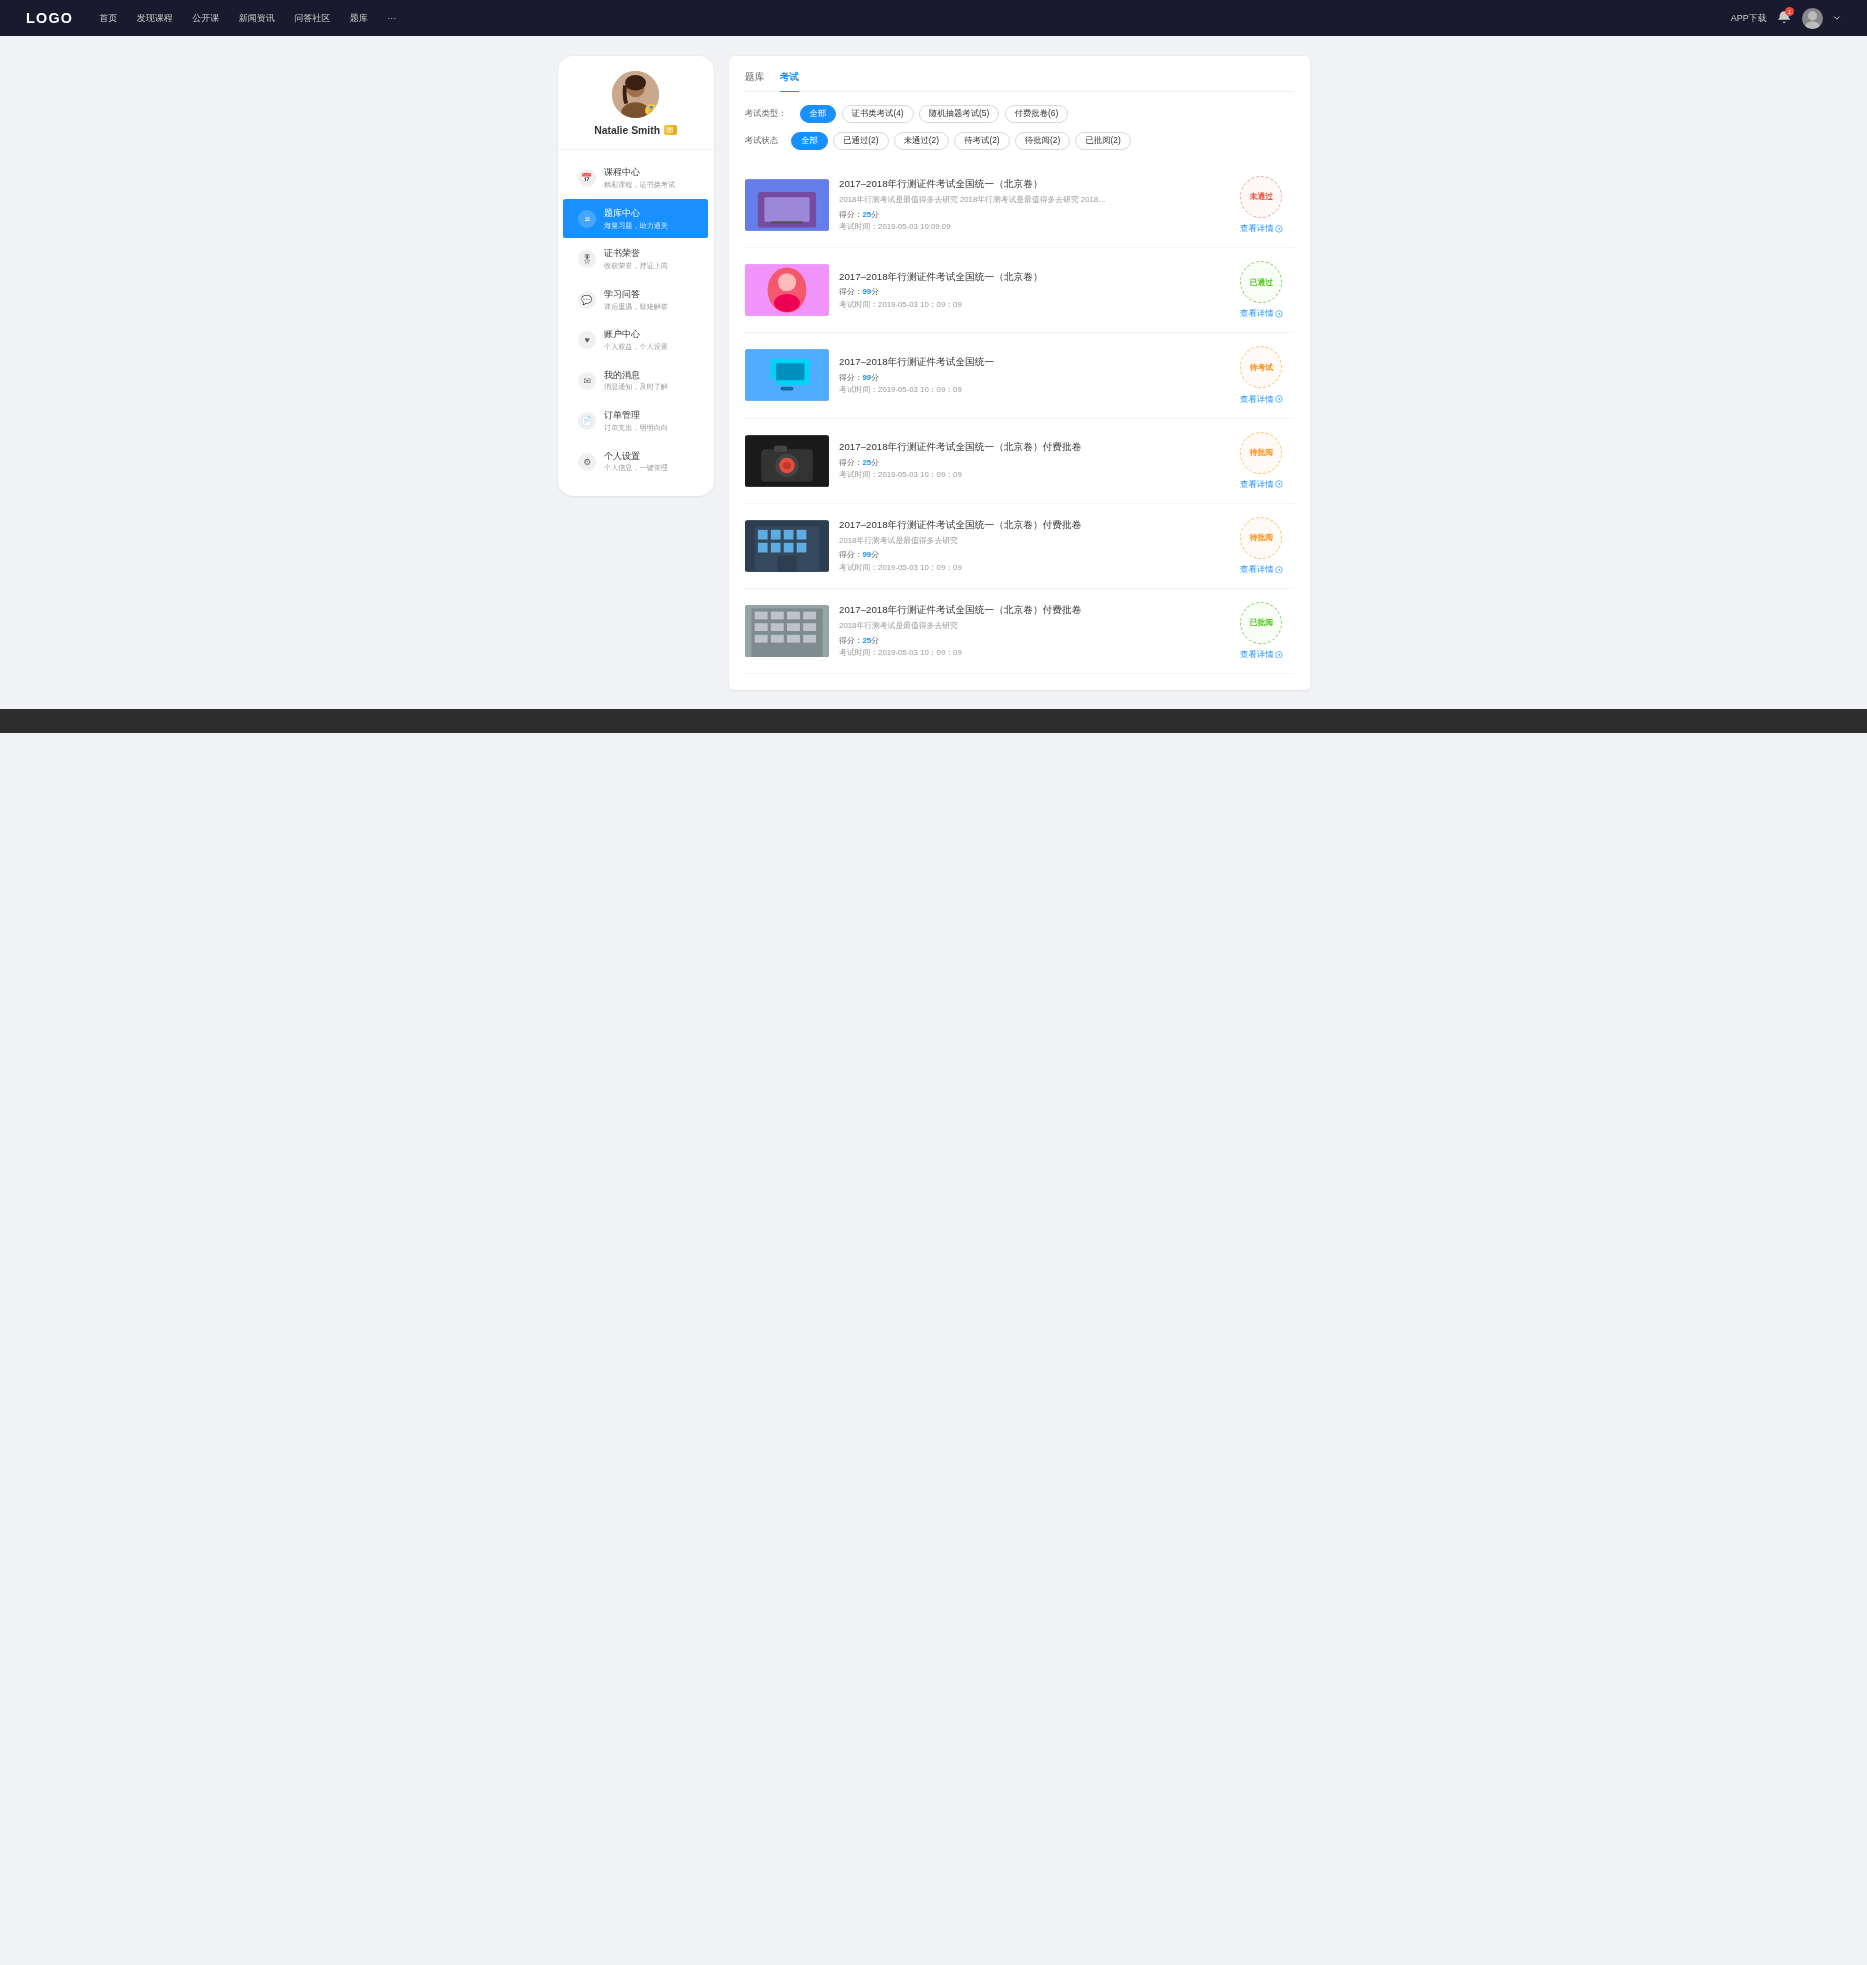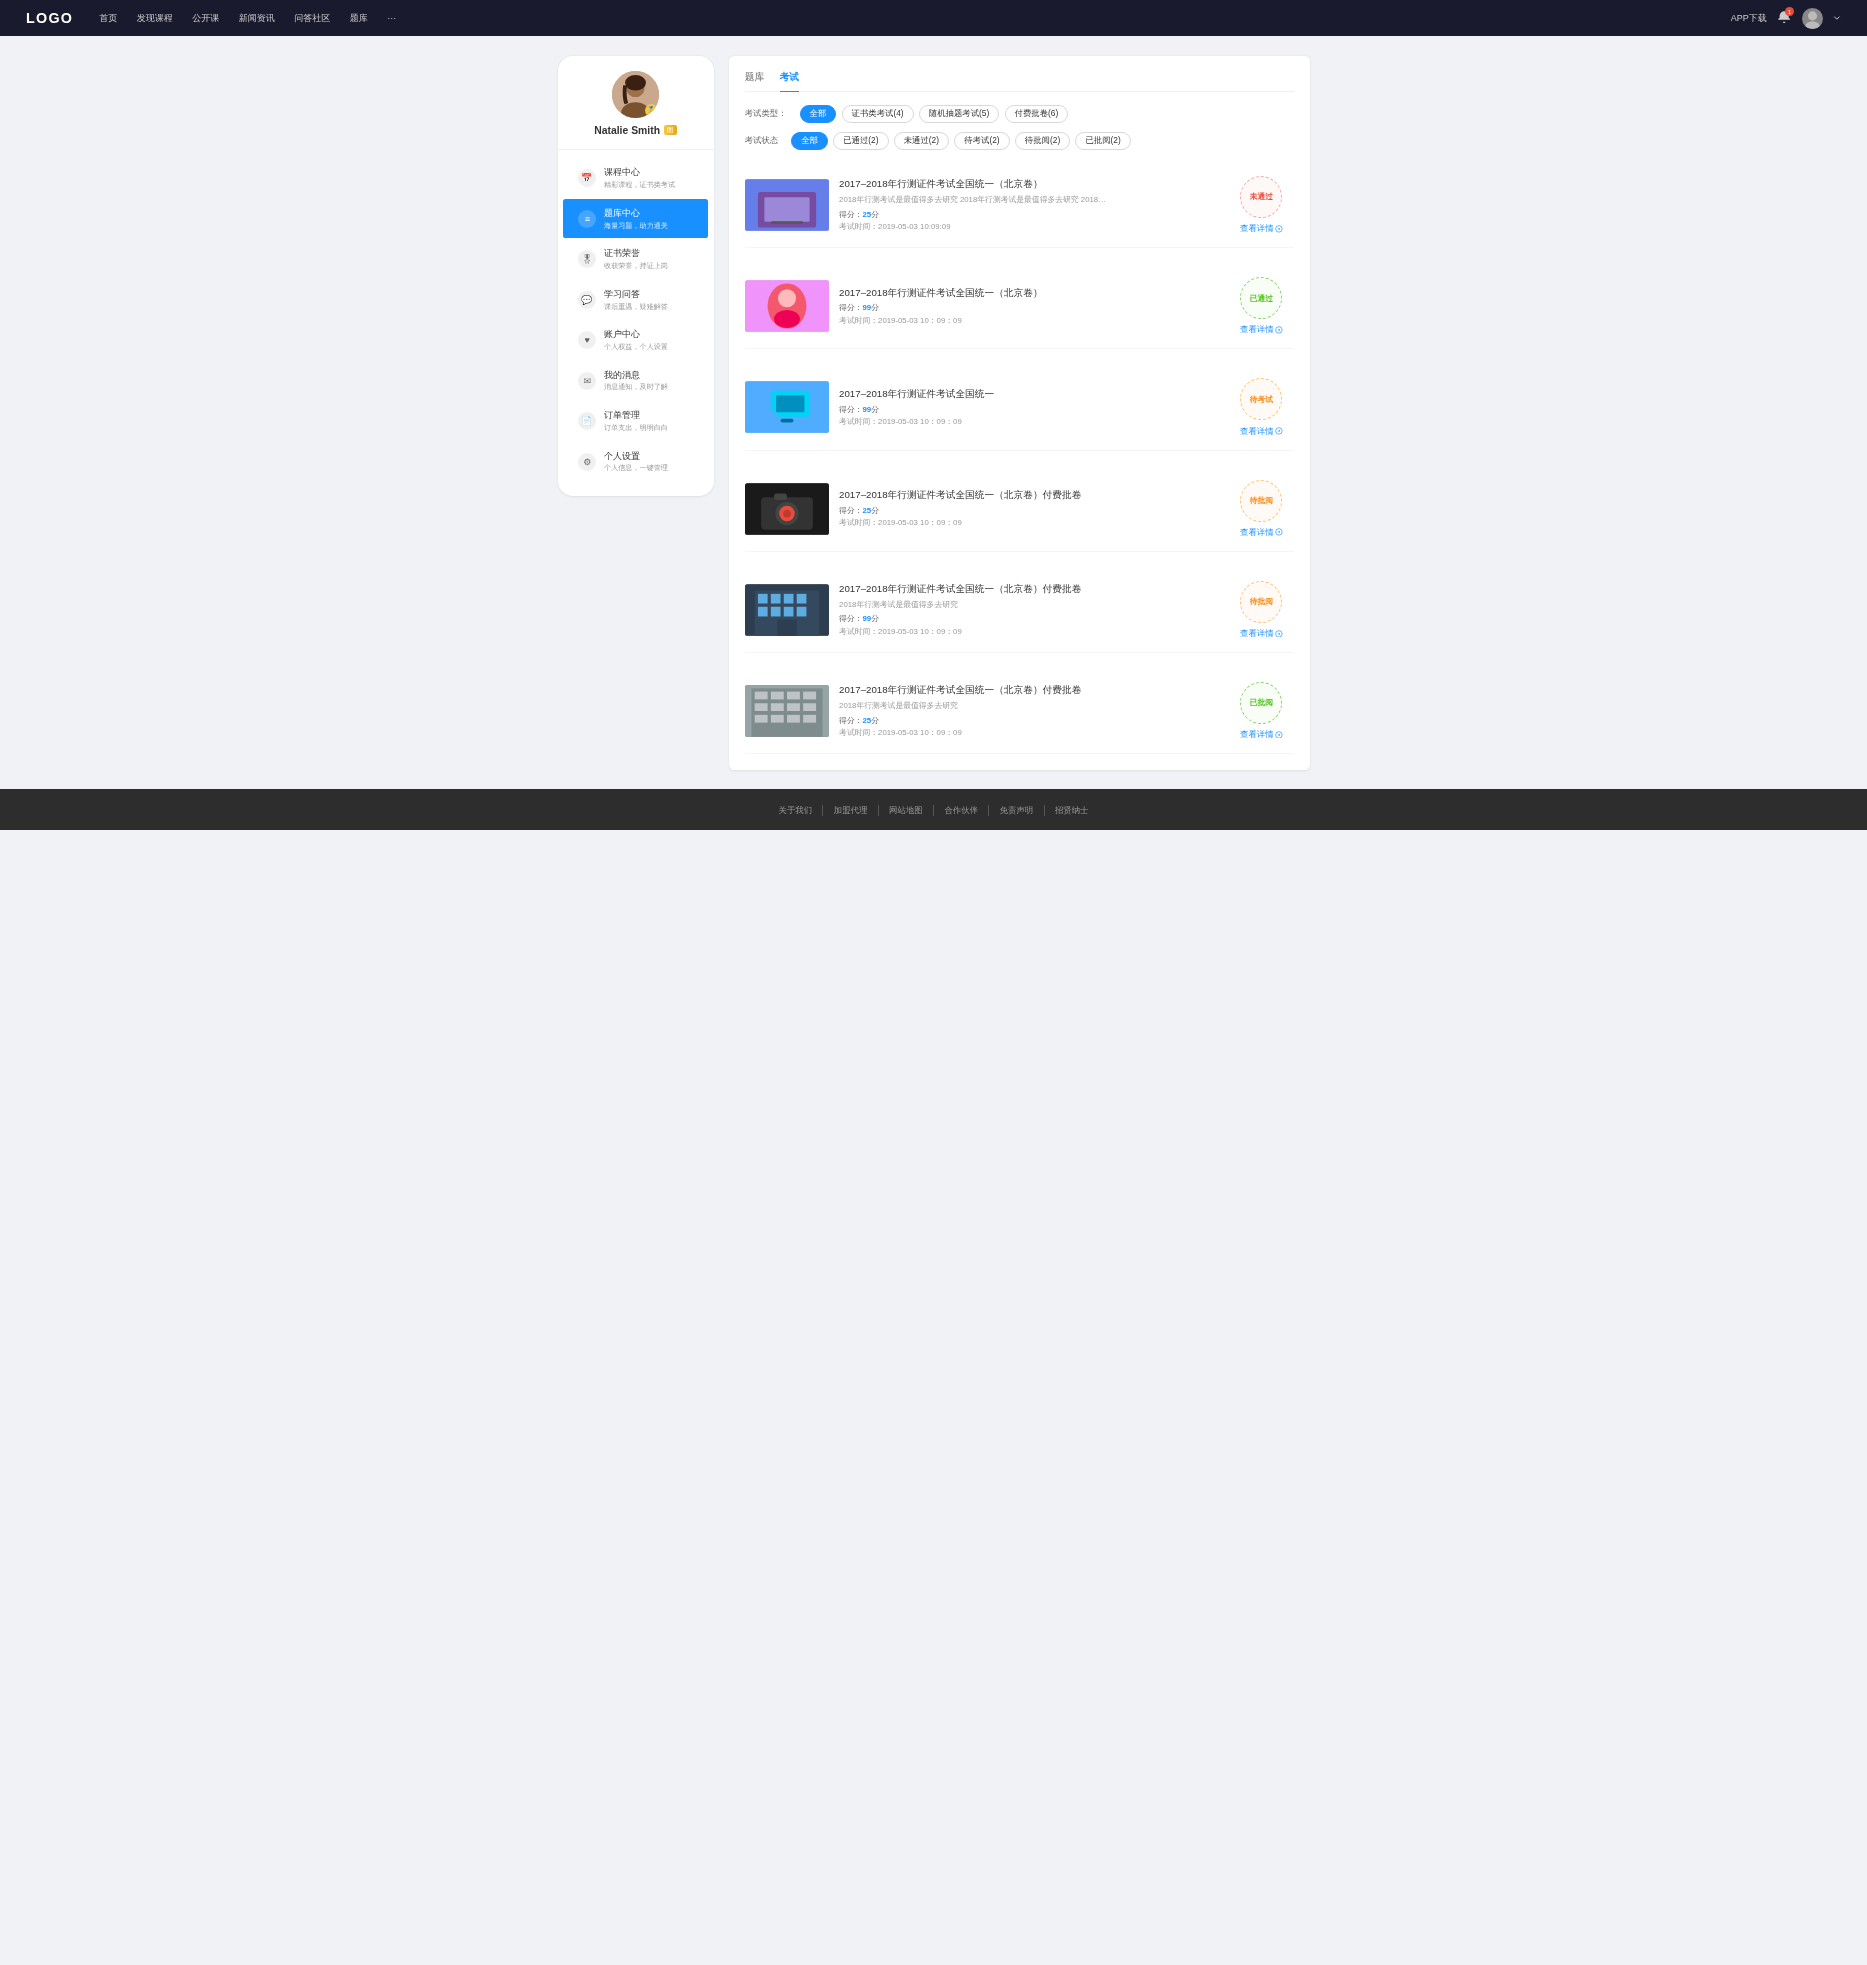--- a/index.html
+++ b/index.html
@@ -261,21 +261,21 @@
     .filter-btn.active {
       background: #1890ff;
       color: #fff;
       border-color: #1890ff;
     }
 
     
     .exam-list {
       display: flex;
       flex-direction: column;
-      gap: 16px;
+      gap: 0;
     }
     .exam-item {
       display: flex;
       align-items: center;
       padding: 13px 0;
       border-bottom: 0.6px solid #f5f5f5;
       gap: 10.4px;
     }
     .exam-thumb {
       width: 84px;
@@ -693,22 +693,14 @@
                 <circle cx="6" cy="6" r="5" stroke="#1890ff" fill="none"></circle>
                 <path d="M4.5 6h3M6 4.5l1.5 1.5-1.5 1.5" stroke="#1890ff" stroke-width="1" fill="none"></path>
               </svg></div>
           </div>
         </div>
       </div>
   </div>
 </div>
 
 <footer class="footer">
-  <div class="footer-links" id="footer-links">
-      <span class="footer-link">关于我们</span>
-      <span class="footer-link">加盟代理</span>
-      <span class="footer-link">网站地图</span>
-      <span class="footer-link">合作伙伴</span>
-      <span class="footer-link">免责声明</span>
-      <span class="footer-link">招贤纳士</span>
-    </div>
 </footer>
 
 
 </body></html>

